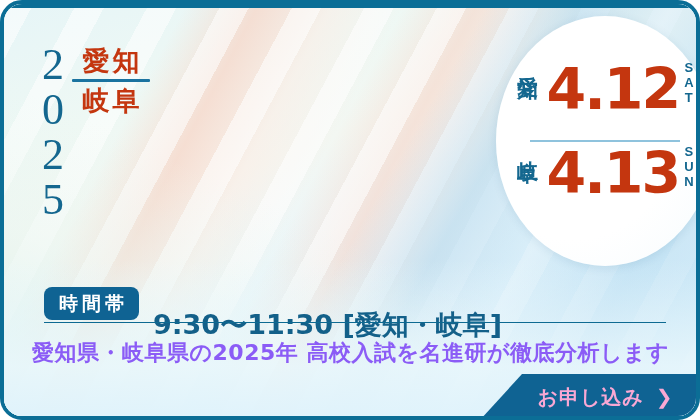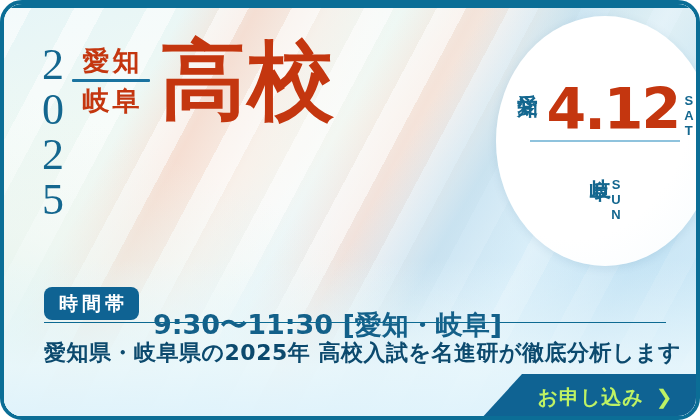--- a/index.html
+++ b/index.html
@@ -96,21 +96,21 @@
 
   
   .date-circle{
     position:absolute;left:492px;top:12px;width:218px;height:250px;
     background:radial-gradient(ellipse at 35% 30%,#ffffff 60%,#f6fbfd 100%);
     border-radius:50%;
     box-shadow:0 2px 10px rgba(20,80,120,0.10);
     display:flex;flex-direction:column;justify-content:center;align-items:center;
   }
   .date-row{
-    display:flex;align-items:flex-end;justify-content:center;height:78px;
+    display:flex;align-items:flex-start;justify-content:center;height:78px;
   }
   .date-pref{
     color:#14678f;font-size:21px;line-height:23px;font-weight:700;
     writing-mode:vertical-rl;text-orientation:upright;letter-spacing:2px;
     font-family:"DejaVu Sans","Liberation Sans",sans-serif;
     height:60px;
   }
   .date-num{
     color:#c4360f;font-size:57px;line-height:58px;font-weight:700;
     font-family:"DejaVu Sans","Liberation Sans",sans-serif;
@@ -140,29 +140,29 @@
     font-family:"DejaVu Sans","Liberation Sans",sans-serif;letter-spacing:0px;margin-top:44px;
   }
 
   
   .divider{
     position:absolute;left:40px;top:318px;width:622px;height:1px;background:#0d6a92;
   }
 
   
   .desc{
-    position:absolute;left:40px;top:334px;
-    color:#0c4a6e;font-size:22px;line-height:30px;font-weight:700;letter-spacing:0.5px;
+    position:absolute;left:28px;top:334px;
+    color:#8b5cf6;font-size:22px;line-height:30px;font-weight:700;letter-spacing:0.5px;
     font-family:"DejaVu Sans","Liberation Sans",sans-serif;white-space:nowrap;
   }
 
   
   .cta{
     position:absolute;right:-4px;bottom:-4px;height:46px;width:220px;
-    background:#0f6393;color:#bef264;
+    background:#0f6393;color:#f9a8d4;
     clip-path:polygon(42px 0, 100% 0, 100% 100%, 0 100%);
     display:flex;align-items:center;justify-content:center;
     padding-left:30px;box-sizing:border-box;cursor:pointer;
   }
   .cta-label{
     font-size:20px;line-height:22px;font-weight:700;letter-spacing:1px;
     font-family:"DejaVu Sans","Liberation Sans",sans-serif;
   }
   .cta-chev{
     margin-left:12px;font-size:20px;line-height:20px;font-weight:400;
@@ -190,40 +190,40 @@
       <span>2</span>
       <span>5</span>
     </div>
 
     <div class="pref-stack">
       <div class="pref">愛知</div>
       <div class="pref-rule"></div>
       <div class="pref">岐阜</div>
     </div>
 
-    <div class="kouko">高校</div>
   </div>
 
 
   <div class="date-circle">
 
     <div class="date-row">
       <div class="date-pref">愛知</div>
       <div class="date-num">4.12</div>
       <div class="date-dow">
         <span>S</span>
         <span>A</span>
         <span>T</span>
       </div>
     </div>
 
     <div class="date-rule"></div>
 
     <div class="date-row">
       <div class="date-pref">岐阜</div>
+      <div class="date-num">4.13</div>
       <div class="date-dow">
         <span>S</span>
         <span>U</span>
         <span>N</span>
       </div>
     </div>
   </div>
 
   <div class="time-row">
     <div class="time-badge">時間帯</div>

